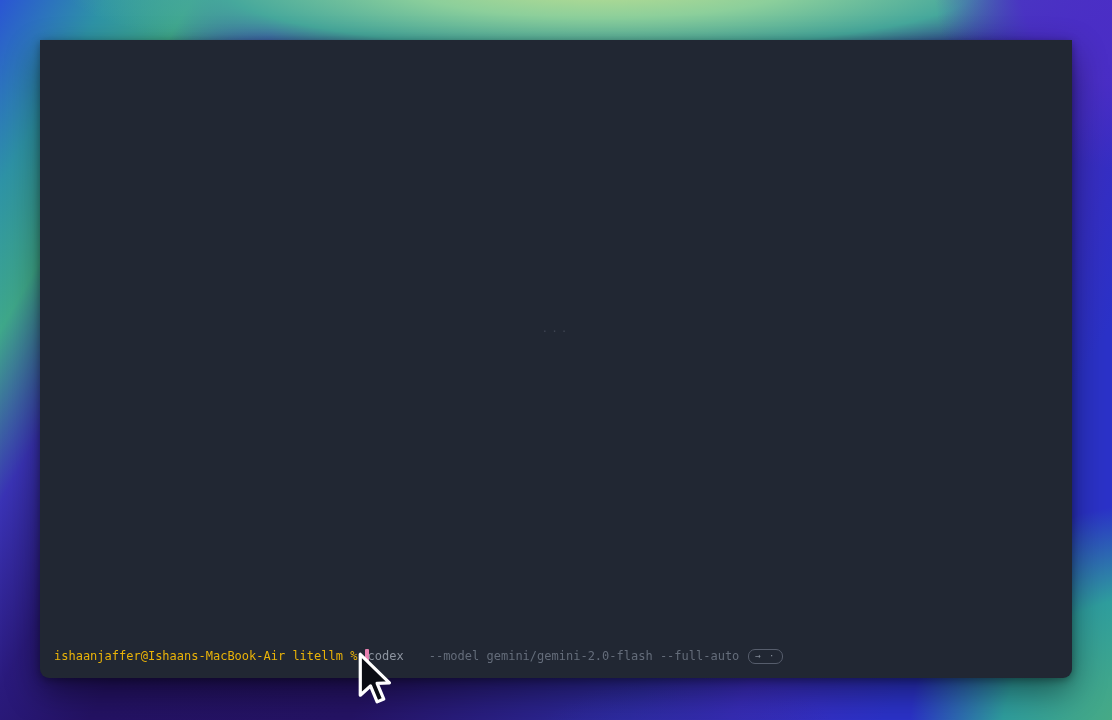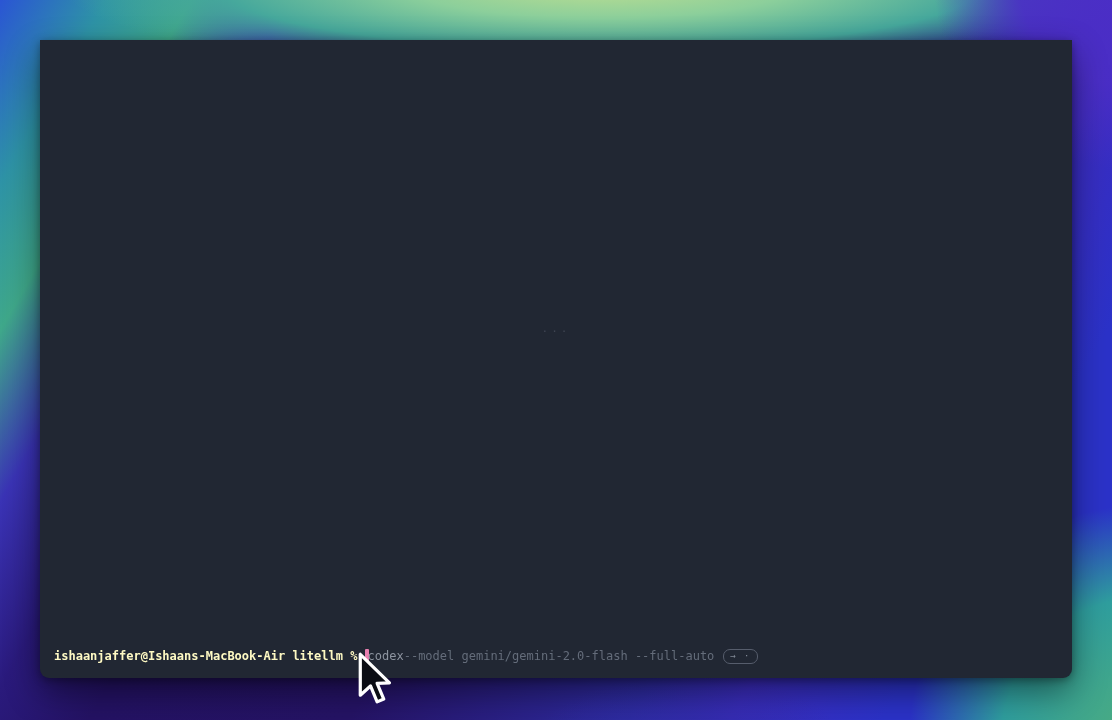--- a/index.html
+++ b/index.html
@@ -28,29 +28,29 @@
     box-shadow:0 14px 34px rgba(0,0,0,.45), 0 2px 8px rgba(0,0,0,.35);
   }
   .ghost-ellipsis{
     position:absolute;left:50%;top:282px;transform:translateX(-50%);
     color:#3e4452;font-size:11px;letter-spacing:3px;
   }
   .prompt-line{
     position:absolute;left:14px;right:10px;bottom:14px;
     font-size:12px;line-height:15px;white-space:nowrap;
   }
-  .prompt-seg{color:#fef9c3;font-weight:700;}
+  .prompt-seg{color:#eab308;font-weight:400;}
   .sp{margin-right:7.2px;}
   .text-cursor{
     display:inline-block;width:4px;height:13px;
     background:#e87fb0;vertical-align:-2px;margin-right:-1px;
     border-radius:1px;
   }
   .cmd-typed{color:#8d94a0;text-align:center;}
-  .cmd-suggestion{color:#646c7a;margin-left:0;}
+  .cmd-suggestion{color:#646c7a;margin-left:25px;}
   .hint-badge{
     display:inline-block;margin-left:9px;
     border:1px solid #565d6c;border-radius:7px;
     padding:0 6px 1px 6px;
     color:#828a97;font-size:9.5px;line-height:12px;
     letter-spacing:1px;vertical-align:1px;
   }
   
   .mouse-pointer{
     position:absolute;left:358px;top:652px;width:36px;height:55px;

